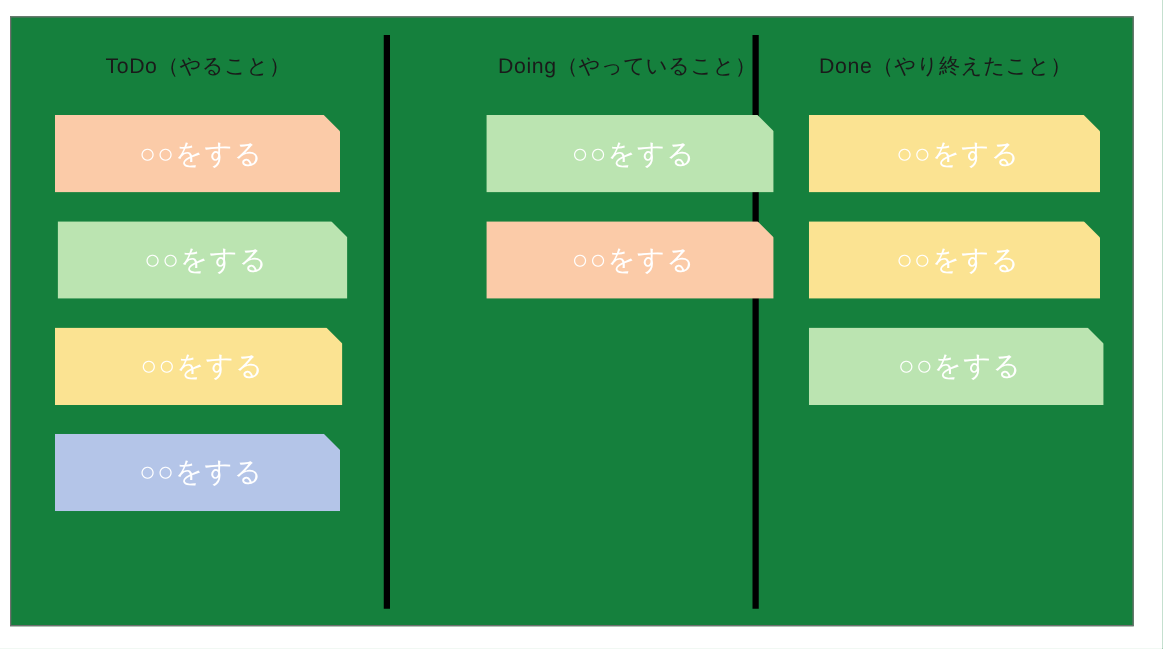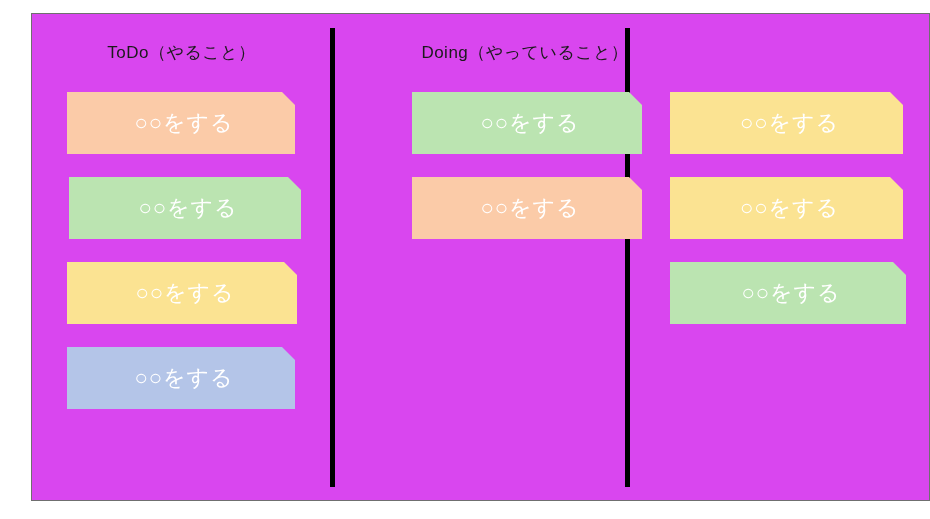--- a/index.html
+++ b/index.html
@@ -10,26 +10,26 @@
   body {
     width: 930px;
     height: 519px;
     font-family: "Liberation Sans", "DejaVu Sans", sans-serif;
     overflow: hidden;
     position: relative;
   }
 
   #board-frame {
     position: absolute;
-    left: 31px;
+    left: 8px;
     top: 13px;
     width: 899px;
     height: 488px;
     border: 1.6px solid #6f6f6f;
-    background: #d946ef;
+    background: #15803d;
     box-sizing: border-box;
   }
 
   .column {
     position: absolute;
     top: 0;
     height: 100%;
     box-sizing: border-box;
   }
   #column-todo   { left: 0px;   width: 299px; }
@@ -127,20 +127,21 @@
       <div class="card" style="background-color: rgb(187, 228, 177);">
         <span class="card-label">○○をする</span>
       </div>
       <div class="card" style="background-color: rgb(251, 203, 168);">
         <span class="card-label">○○をする</span>
       </div>
     </div>
   </div>
 
   <div class="column" id="column-done">
+    <div class="column-header">Done（やり終えたこと）</div>
     <div class="card-stack">
       <div class="card" style="background-color: rgb(251, 227, 146);">
         <span class="card-label">○○をする</span>
       </div>
       <div class="card" style="background-color: rgb(251, 227, 146);">
         <span class="card-label">○○をする</span>
       </div>
       <div class="card" style="background-color: rgb(187, 228, 177);">
         <span class="card-label">○○をする</span>
       </div>

